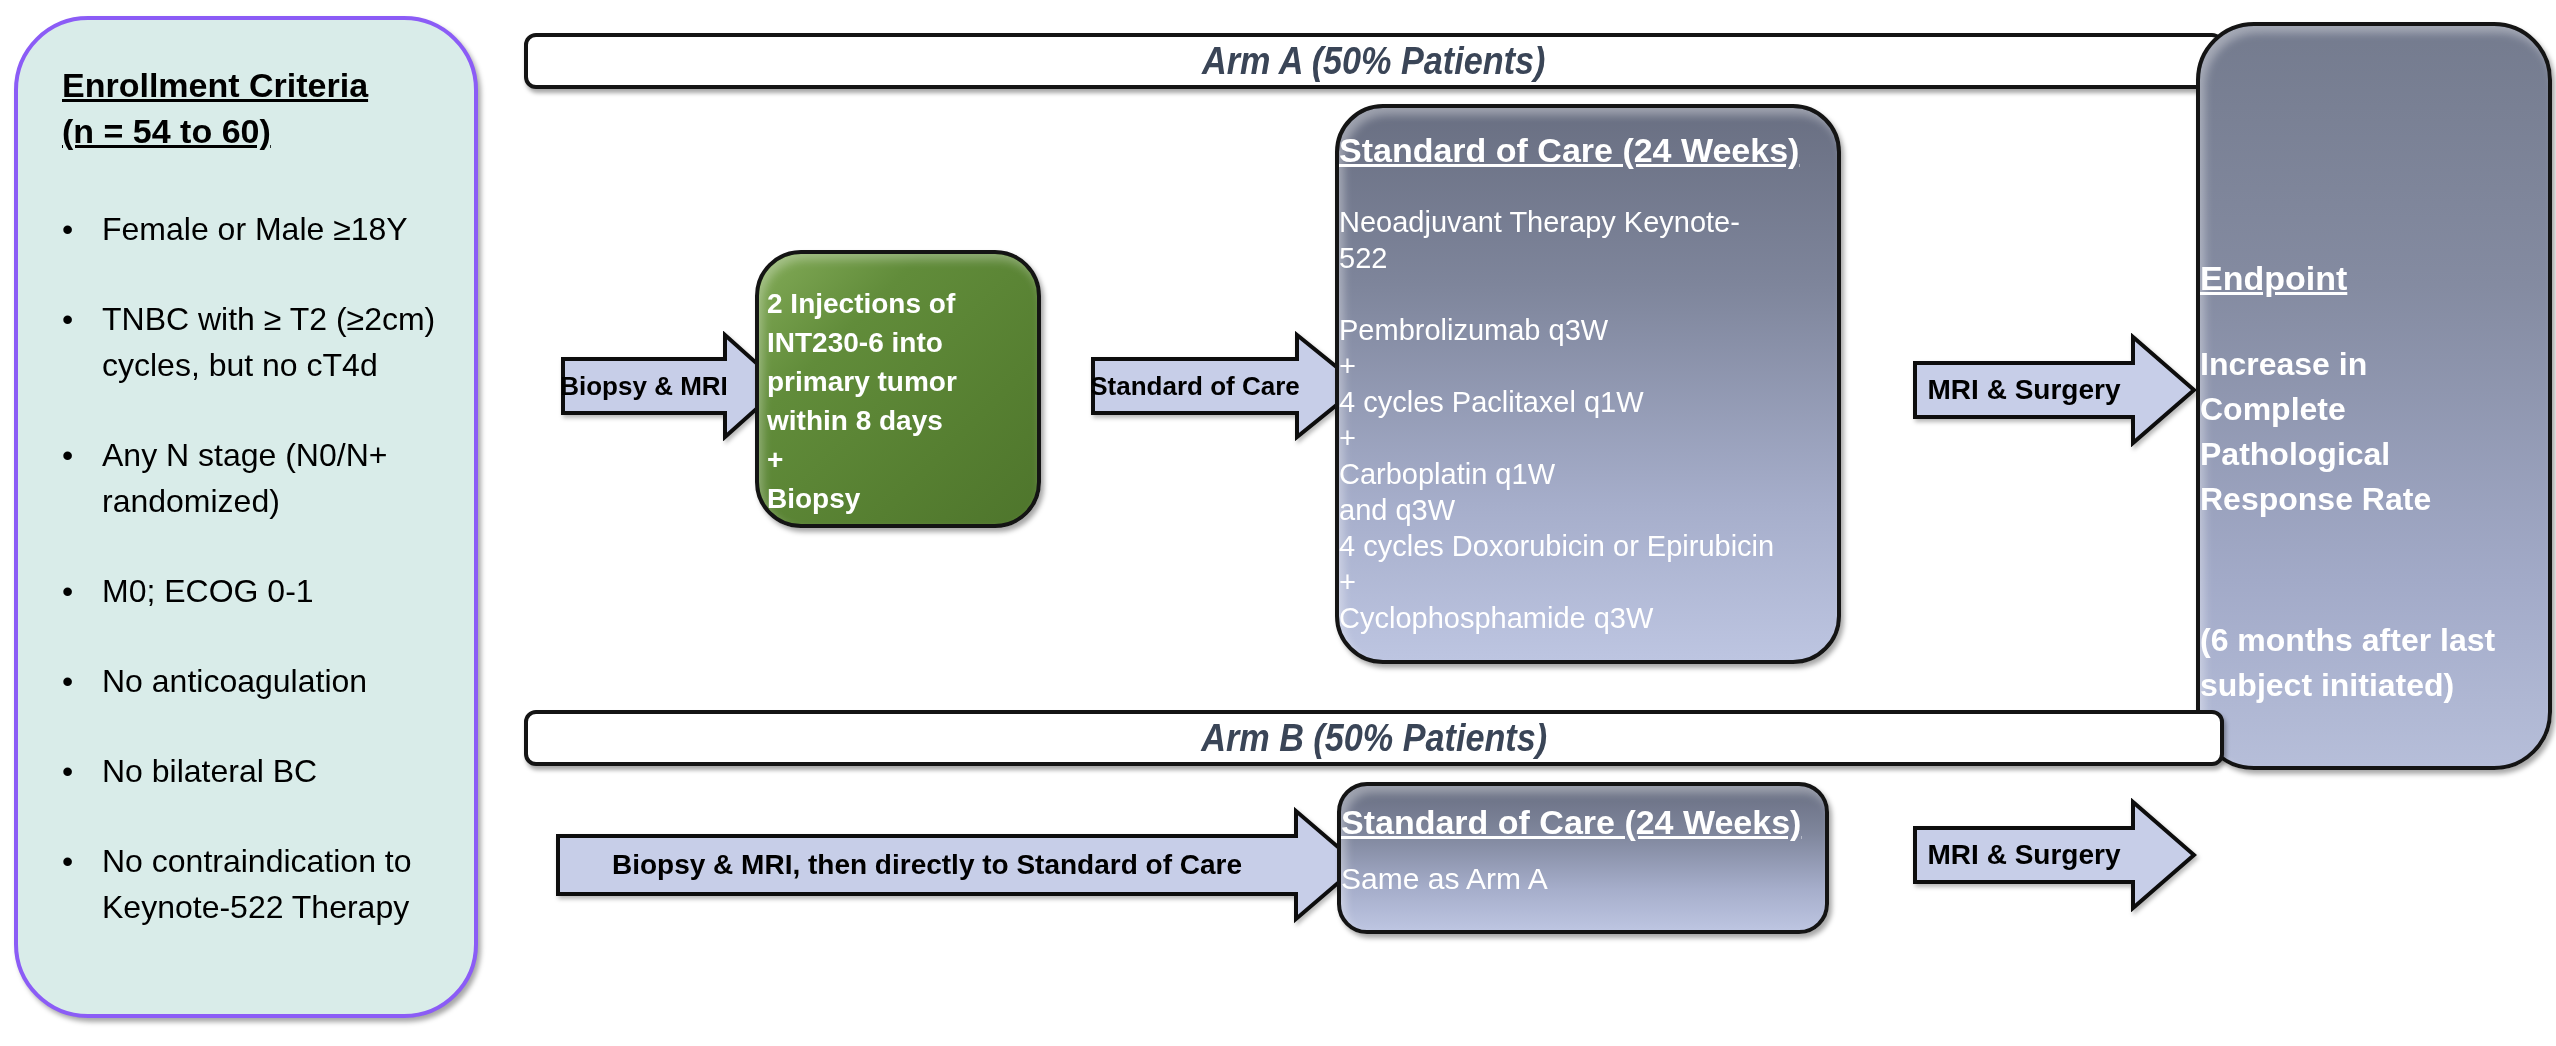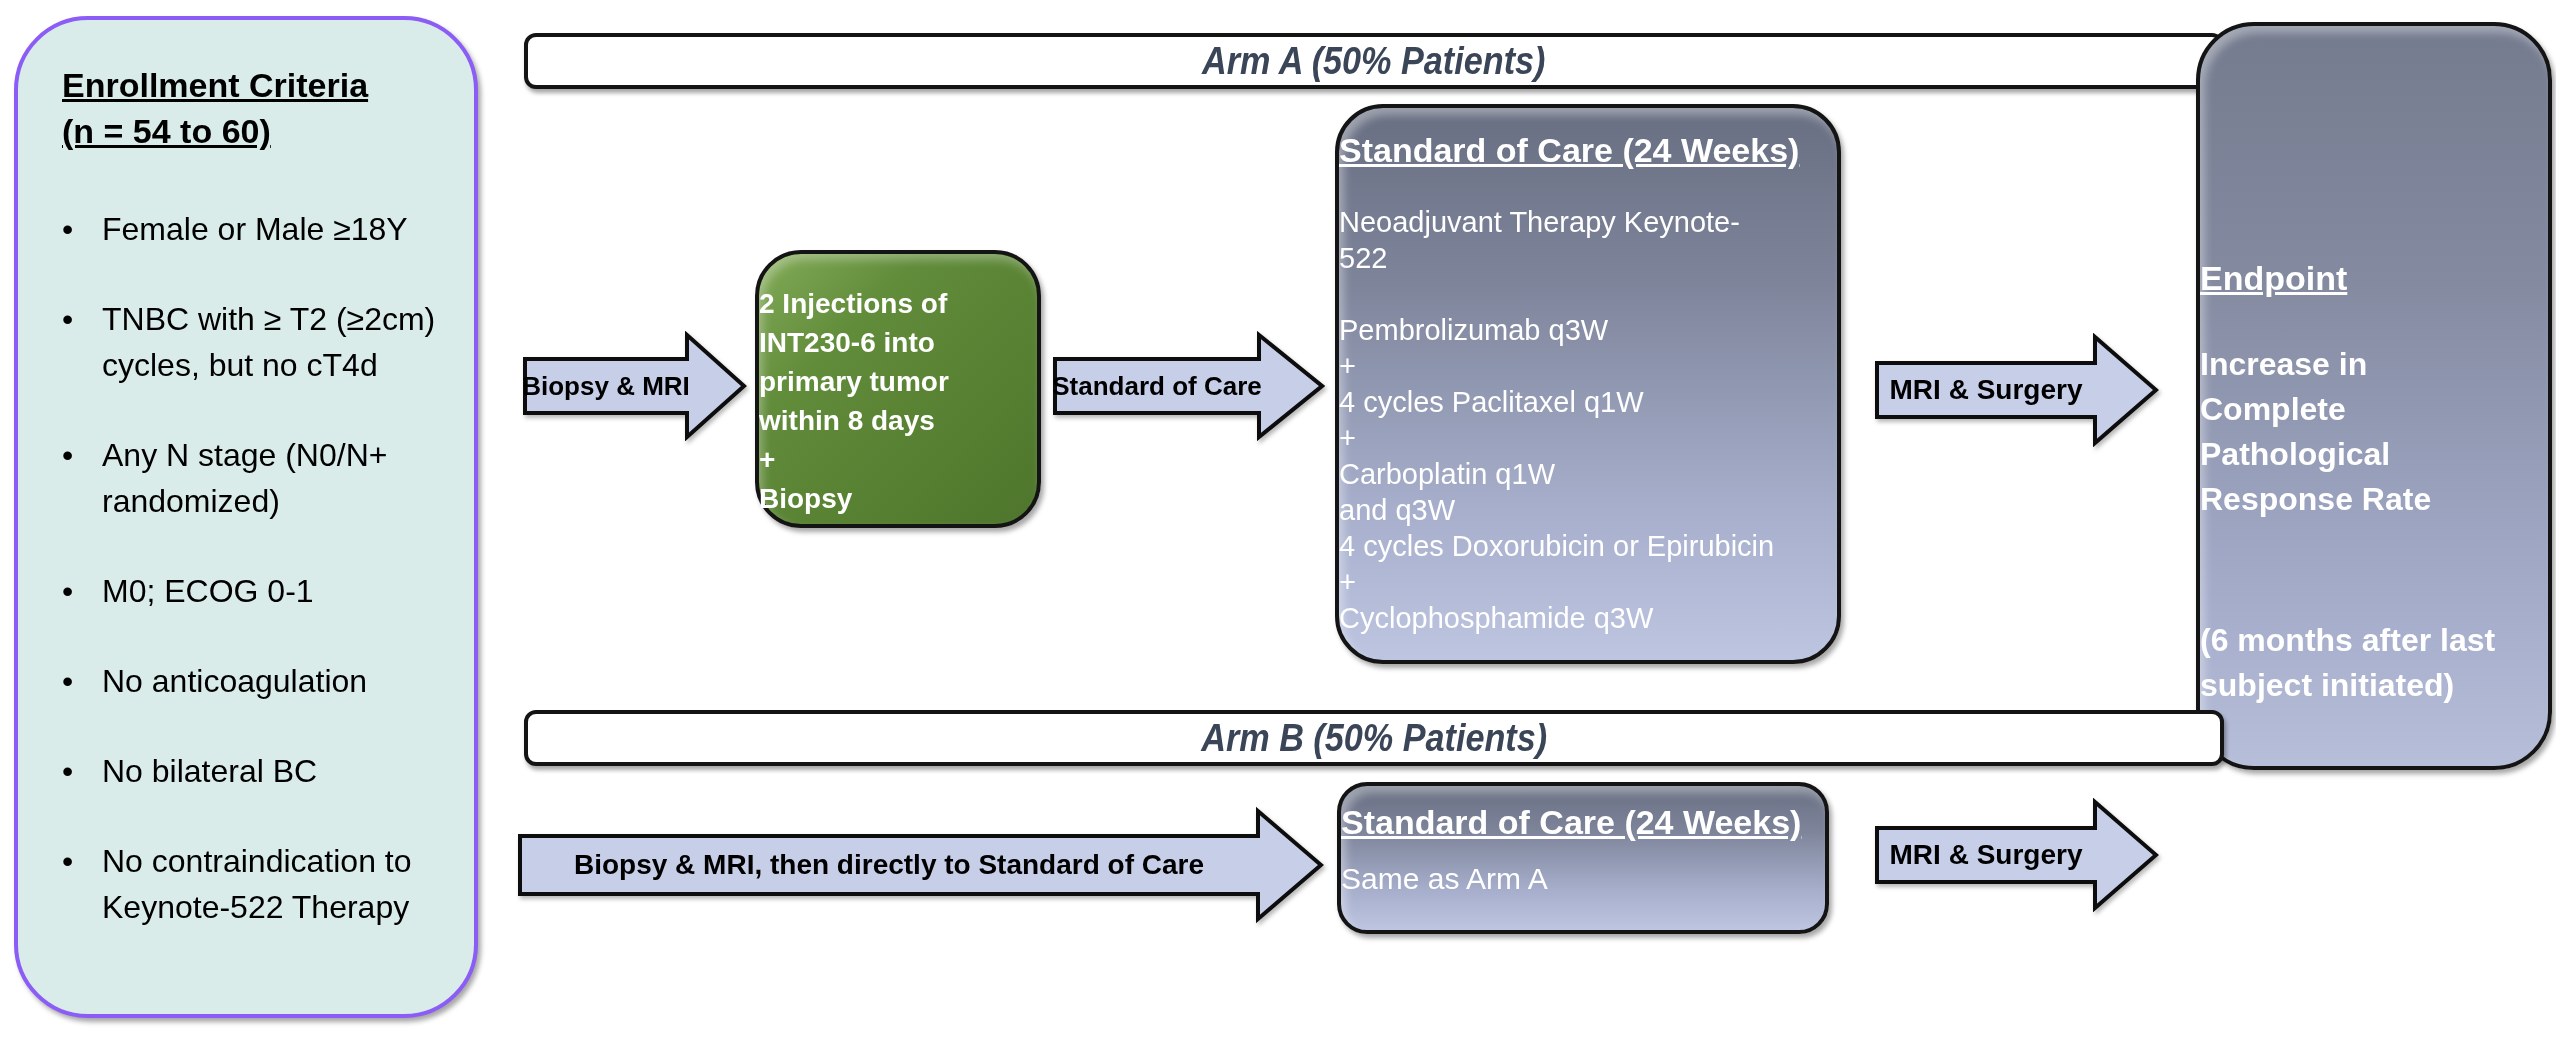--- a/index.html
+++ b/index.html
@@ -37,21 +37,21 @@
   
   .dbox{ position:absolute; box-sizing:border-box; border:4px solid #141414; color:#ffffff;
     text-align:left; box-shadow:3px 4px 5px rgba(0,0,0,0.35);}
 
   .injection-box{
     left:755px; top:250px; width:286px; height:278px; border-radius:46px;
     background:linear-gradient(135deg,#83ab58 0%,#618c3a 30%,#567f31 70%,#4e752c 100%);
     box-shadow:3px 4px 5px rgba(0,0,0,0.35), inset 4px 6px 10px rgba(255,255,255,0.30);
     padding-top:30px;
   }
-  .injection-line{ font-size:28px; font-weight:bold; line-height:39px; white-space:nowrap;}
+  .injection-line{ font-size:28px; font-weight:bold; line-height:39px; white-space:nowrap;padding-left:8px;}
 
   .soc-grad{
     background:linear-gradient(180deg,#696f82 0%,#7e859b 32%,#a6aecb 72%,#bdc5e1 100%);
     box-shadow:3px 4px 5px rgba(0,0,0,0.35), inset 5px 7px 9px rgba(255,255,255,0.35);
   }
   .soc-a{ left:1335px; top:104px; width:506px; height:560px; border-radius:48px; padding-top:18px;}
   .soc-title{ font-size:34px; font-weight:bold; text-decoration:underline; line-height:48px; white-space:nowrap;}
   .soc-lines{ margin-top:30px; }
   .soc-line{ font-size:29px; line-height:36px; min-height:36px; white-space:nowrap;}
 
@@ -63,21 +63,21 @@
     background:linear-gradient(180deg,#747b8e 0%,#848ba1 35%,#a2aac8 75%,#b6bed9 100%);
     box-shadow:3px 4px 5px rgba(0,0,0,0.35), inset 5px 7px 9px rgba(255,255,255,0.35);
     padding-top:232px;
   }
   .endpoint-title{ font-size:34px; font-weight:bold; text-decoration:underline; line-height:40px;}
   .endpoint-lines{ margin-top:44px; }
   .endpoint-line{ font-size:32px; font-weight:bold; line-height:45px; white-space:nowrap;}
   .endpoint-foot{ margin-top:96px; }
 
   
-  .arrow{ position:absolute; }
+  .arrow{ position:absolute;margin-left:38px; }
   .arrow svg{ display:block; filter:drop-shadow(2px 3px 2px rgba(0,0,0,0.28)); }
   .arrow polygon{ fill:#c7cee8; stroke:#0d0d0d; stroke-width:4; stroke-linejoin:miter; }
   .arrow-label{ position:absolute; display:flex; align-items:center; justify-content:center;
     font-weight:bold; color:#000; white-space:nowrap; }
 
   #arrow-biopsy-mri{ left:523px; top:331px; }
   #arrow-biopsy-mri .arrow-label{ left:2px; top:28px; width:162px; height:54px; font-size:26px;}
 
   #arrow-soc{ left:1053px; top:331px; }
   #arrow-soc .arrow-label{ left:2px; top:28px; width:204px; height:54px; font-size:26px;}

